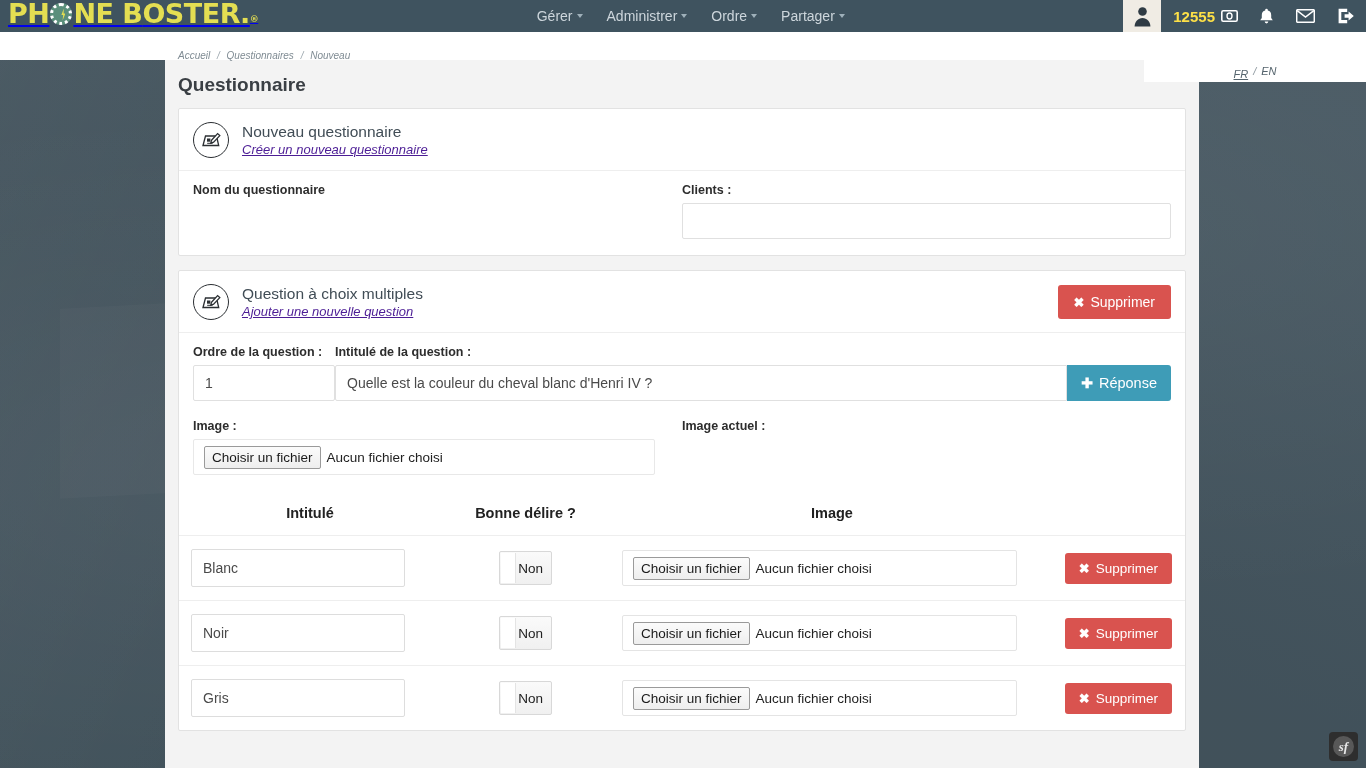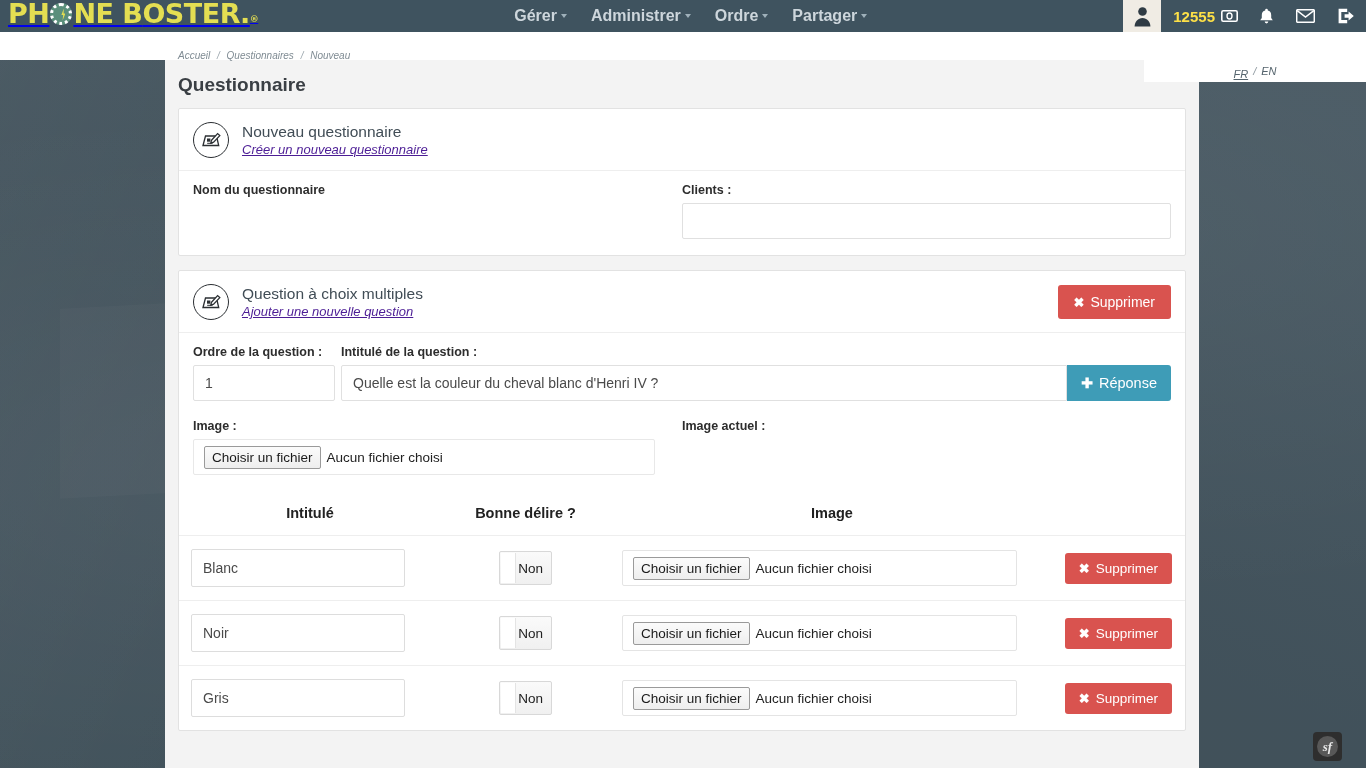--- a/index.html
+++ b/index.html
@@ -76,23 +76,23 @@
     font-size: 9px; color: #e4de52; align-self: flex-end; margin-bottom: 3px;
   }
 
   .mainnav {
     flex: 1 1 auto;
     display: flex; align-items: center; justify-content: center;
     gap: 24px;
   }
   .mainnav a {
     color: #cdd6dc;
-    font-size: 16px;
+    font-size: 14px;
     text-decoration: none;
-    display: inline-flex; align-items: center; gap: 4px; font-weight: bold;
+    display: inline-flex; align-items: center; gap: 4px;
   }
   .caret {
     width: 0; height: 0;
     border-left: 3.5px solid transparent;
     border-right: 3.5px solid transparent;
     border-top: 4px solid #9fb0ba;
     display: inline-block;
   }
 
   .topright { display: flex; align-items: stretch; flex: 0 0 auto; }
@@ -203,21 +203,21 @@
   .finput {
     width: 100%; height: 36px;
     border: 1px solid #e0e0e0; border-radius: 2px;
     background: #ffffff;
     padding: 0 11px;
     font-size: 14px; color: #4a4a4a;
     font-family: "Liberation Sans", sans-serif;
   }
   .finput::placeholder { color: #9a9a9a; }
 
-  .qrow { display: flex; align-items: flex-end; gap: 6px; padding-bottom: 4px; }
+  .qrow { display: flex; align-items: flex-end; gap: 0; padding-bottom: 4px; }
   .order-col { width: 142px; flex: 0 0 auto; }
   .title-col { flex: 1 1 auto; }
   .input-group { display: flex; }
   .input-group .finput { border-radius: 2px 0 0 2px; }
 
   .fileinput-wrap {
     width: 100%; height: 36px;
     border: 1px solid #e8e8e8; border-radius: 2px;
     background: #ffffff;
     display: flex; align-items: center;
@@ -277,21 +277,21 @@
   }
   .ans-file {
     width: 395px; height: 36px;
     border: 1px solid #e4e4e4; border-radius: 2px;
     display: flex; align-items: center; padding: 0 10px;
     background: #ffffff;
   }
 
   
   .sf-badge {
-    position: absolute; right: 24px; bottom: 7px;
+    position: absolute; right: 8px; bottom: 7px;
     width: 29px; height: 29px; border-radius: 4px;
     background: #2e2e2e;
     display: flex; align-items: center; justify-content: center;
     z-index: 40;
   }
   .sf-circle {
     width: 21px; height: 21px; border-radius: 50%;
     background: #585858;
     color: #e8e8e8;
     font-family: "Liberation Serif", serif;

